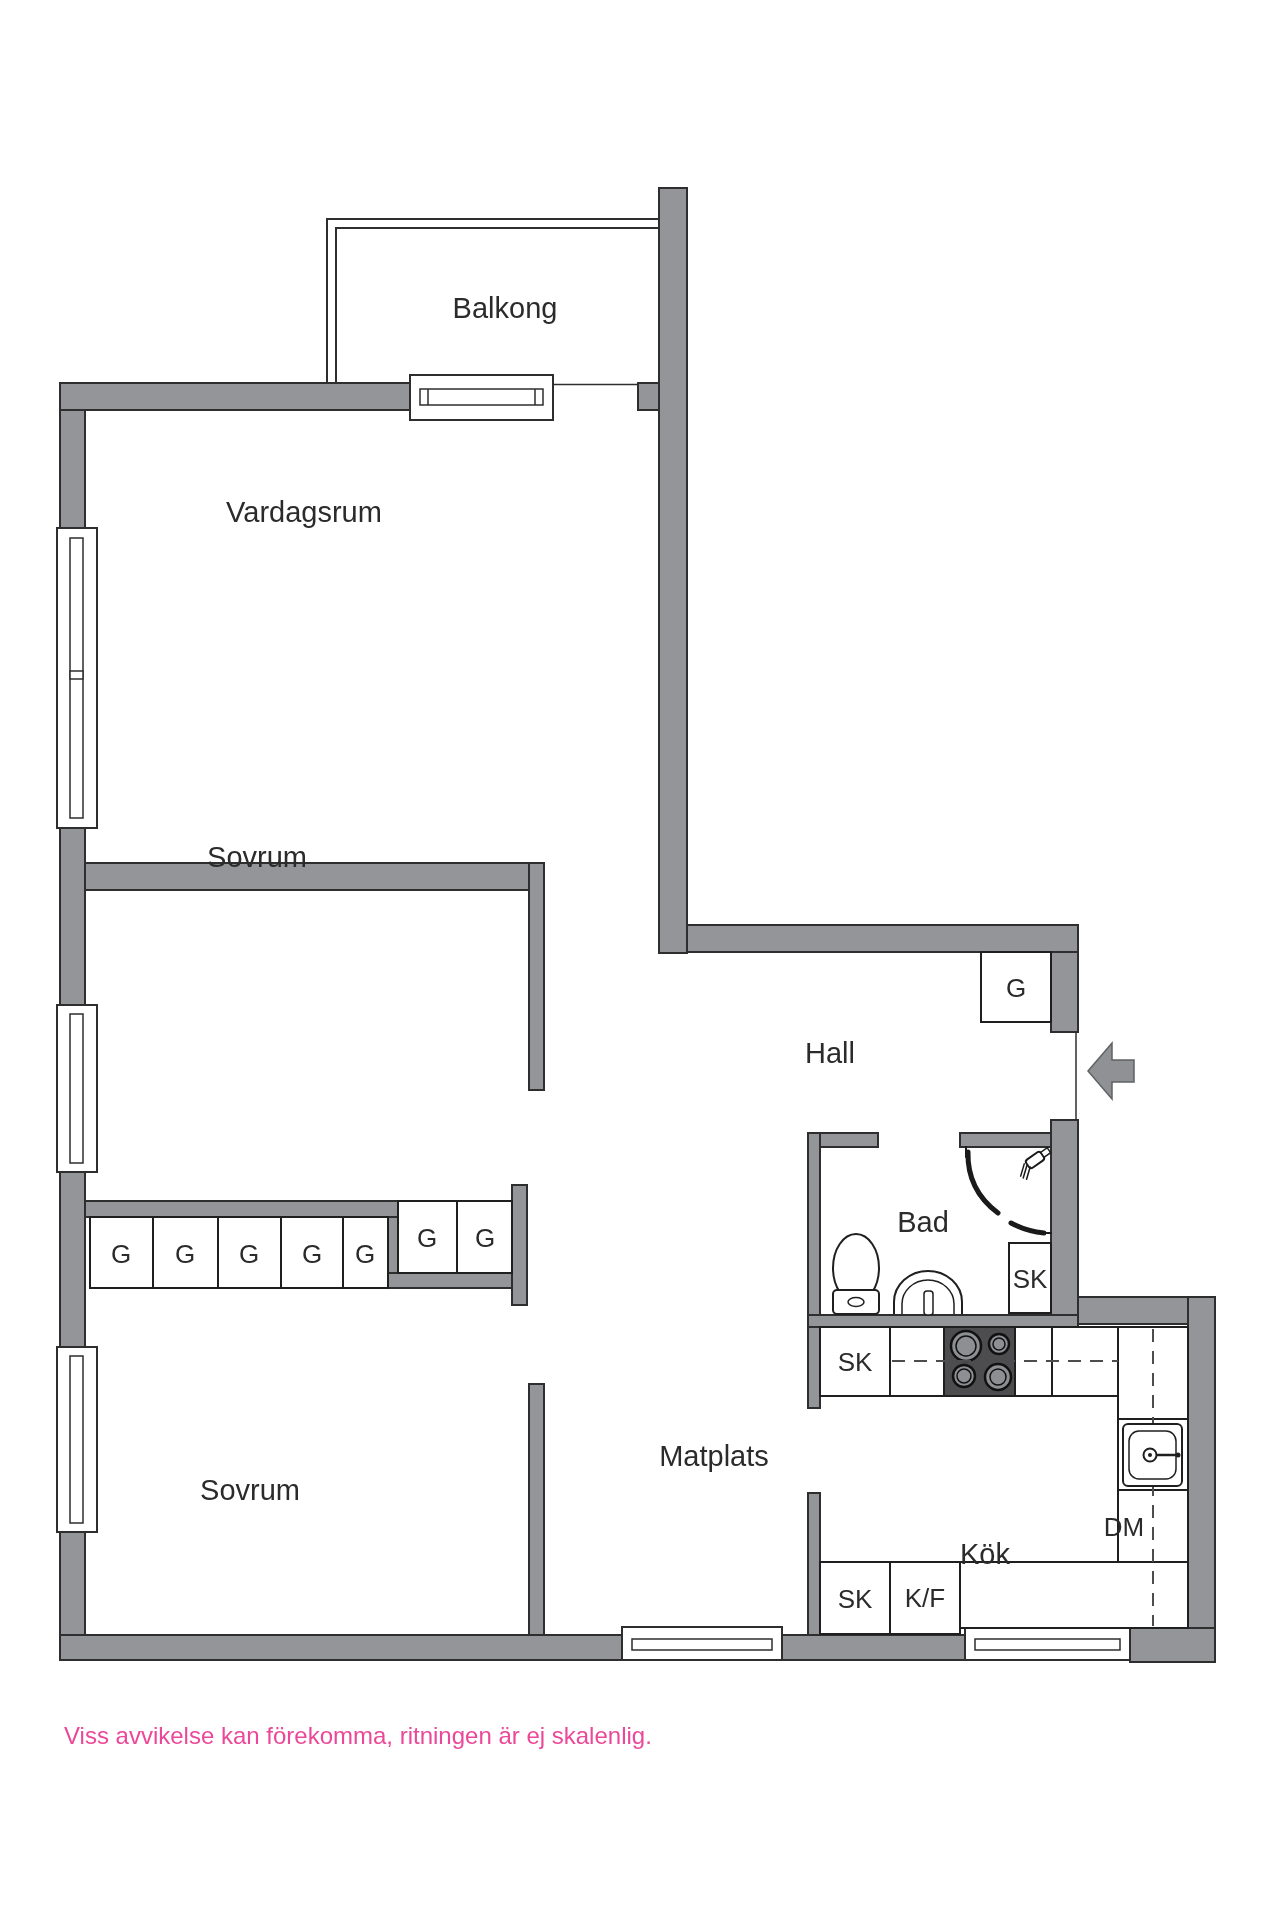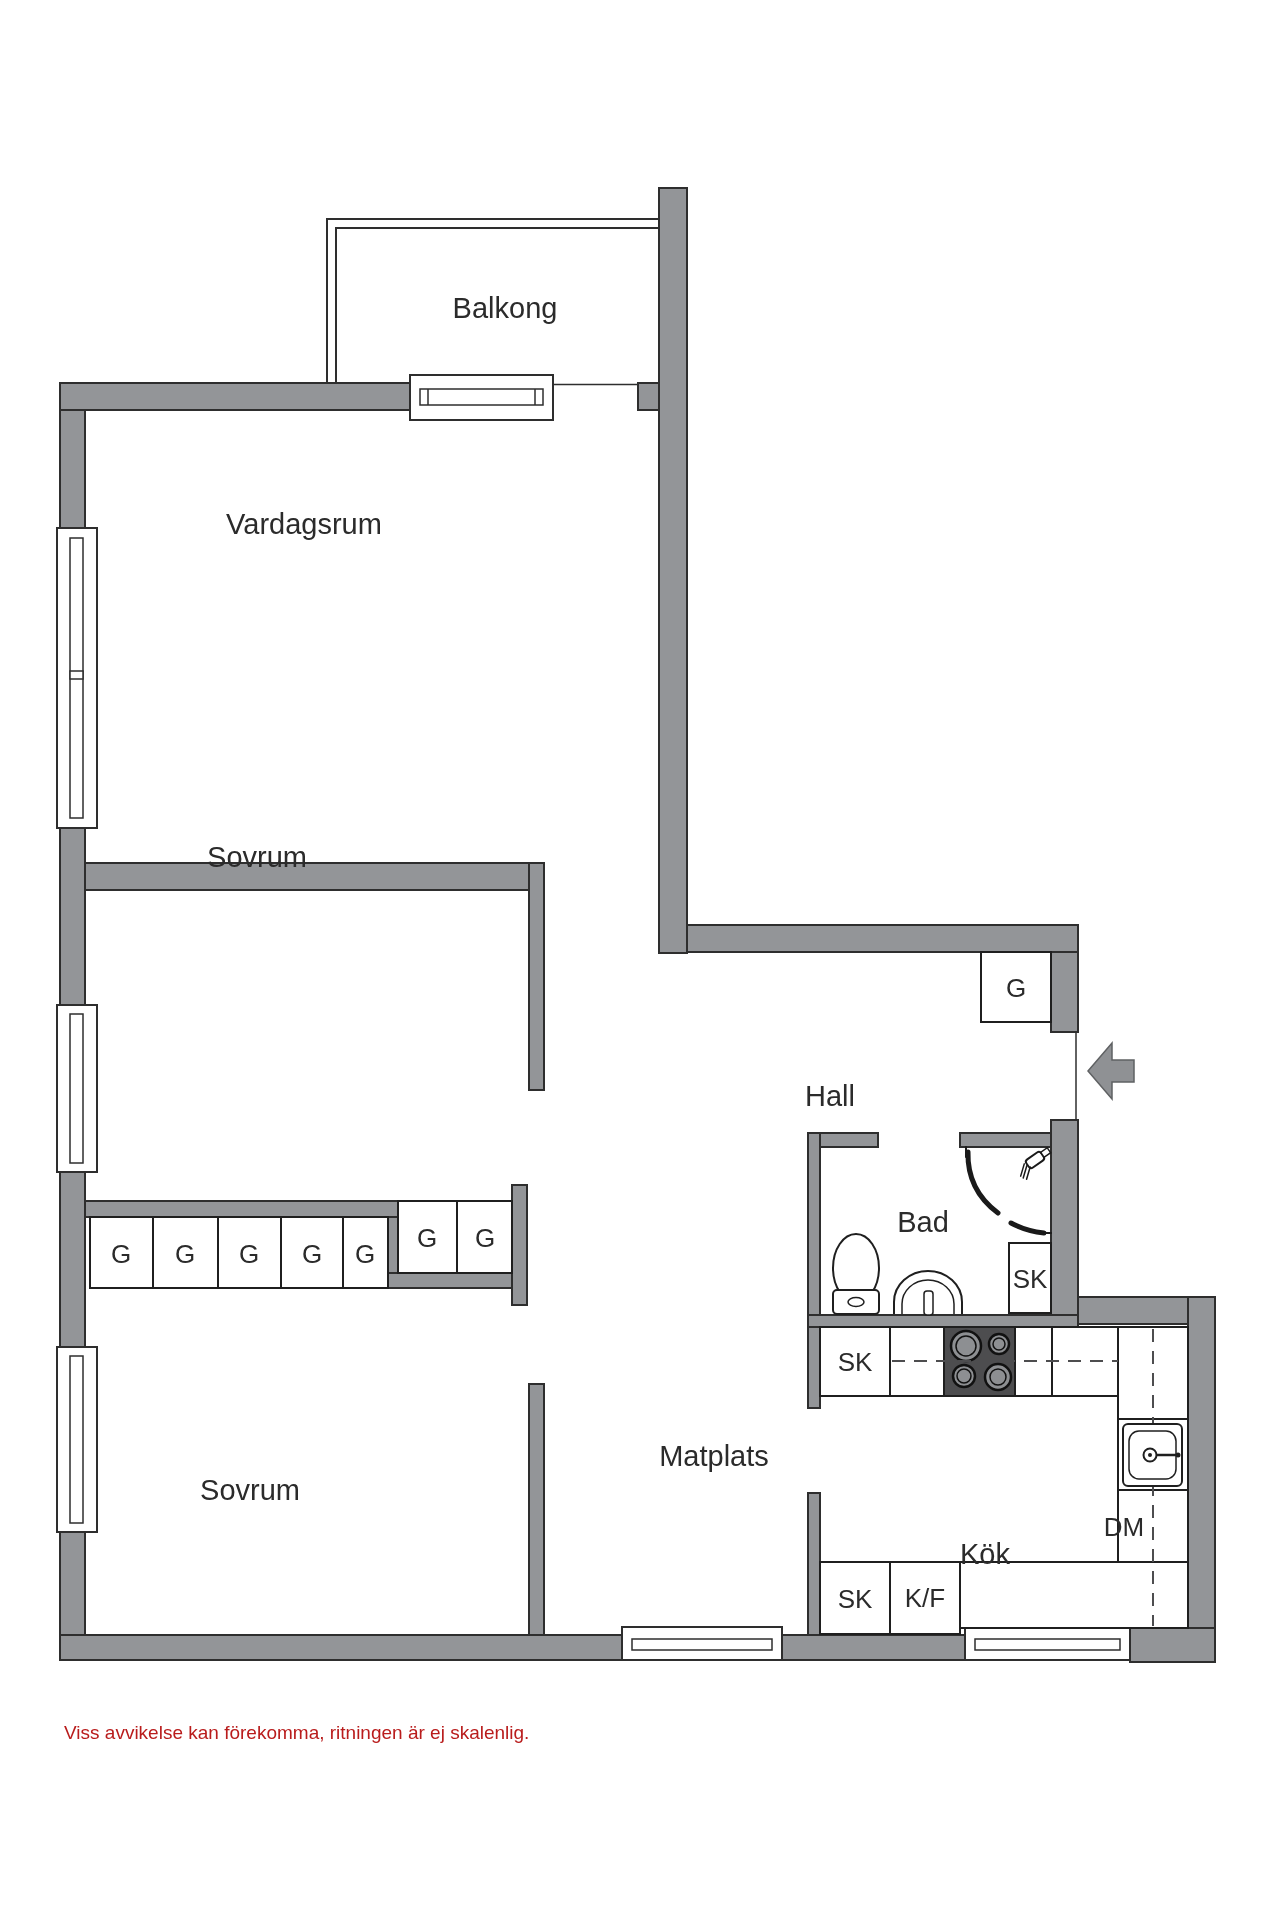--- a/index.html
+++ b/index.html
@@ -9,21 +9,21 @@
   }
   #plan-svg{position:absolute;left:0;top:0;}
   .lbl{
     position:absolute;transform:translate(-50%,-50%);
     white-space:nowrap;color:#2b2b2b;line-height:1;
   }
   .room{font-size:29px;}
   .small{font-size:26px;}
   .disclaimer{
     position:absolute;left:64px;top:1722px;transform:none;
-    font-size:19px;color:#b91c1c;white-space:nowrap;
+    font-size:24px;color:#ec4899;white-space:nowrap;
   }
 </style>
 </head>
 <body>
 
 <div id="stage">
 
 <svg id="plan-svg" width="1280" height="1920" viewBox="0 0 1280 1920">
 
   <g stroke="#2e2e2e" stroke-width="2" fill="none">
@@ -166,23 +166,23 @@
       <line x1="-11" y1="-3" x2="-21" y2="5" stroke-width="1.5"></line>
       <line x1="-10" y1="0" x2="-20" y2="8" stroke-width="1.5"></line>
       <line x1="-8" y1="3" x2="-18" y2="11" stroke-width="1.5"></line>
     </g>
   </g>
 
   <polygon points="1088,1071 1112,1043 1112,1060 1134,1060 1134,1082 1112,1082 1112,1099" fill="#8f9194" stroke="#5f6163" stroke-width="1.5"></polygon>
 </svg>
 
   <div class="lbl room" style="left:505px;top:308px">Balkong</div>
-  <div class="lbl room" style="left:304px;top:524px">Vardagsrum</div>
+  <div class="lbl room" style="left:304px;top:512px">Vardagsrum</div>
   <div class="lbl room" style="left:257px;top:857px">Sovrum</div>
-  <div class="lbl room" style="left:830px;top:1096px">Hall</div>
+  <div class="lbl room" style="left:830px;top:1053px">Hall</div>
   <div class="lbl room" style="left:923px;top:1222px">Bad</div>
   <div class="lbl room" style="left:714px;top:1456px">Matplats</div>
   <div class="lbl room" style="left:985px;top:1554px">Kök</div>
   <div class="lbl room" style="left:250px;top:1490px">Sovrum</div>
 
   <div class="lbl small" style="left:1016px;top:988px">G</div>
   <div class="lbl small" style="left:121px;top:1254px">G</div>
   <div class="lbl small" style="left:185px;top:1254px">G</div>
   <div class="lbl small" style="left:249px;top:1254px">G</div>
   <div class="lbl small" style="left:312px;top:1254px">G</div>

